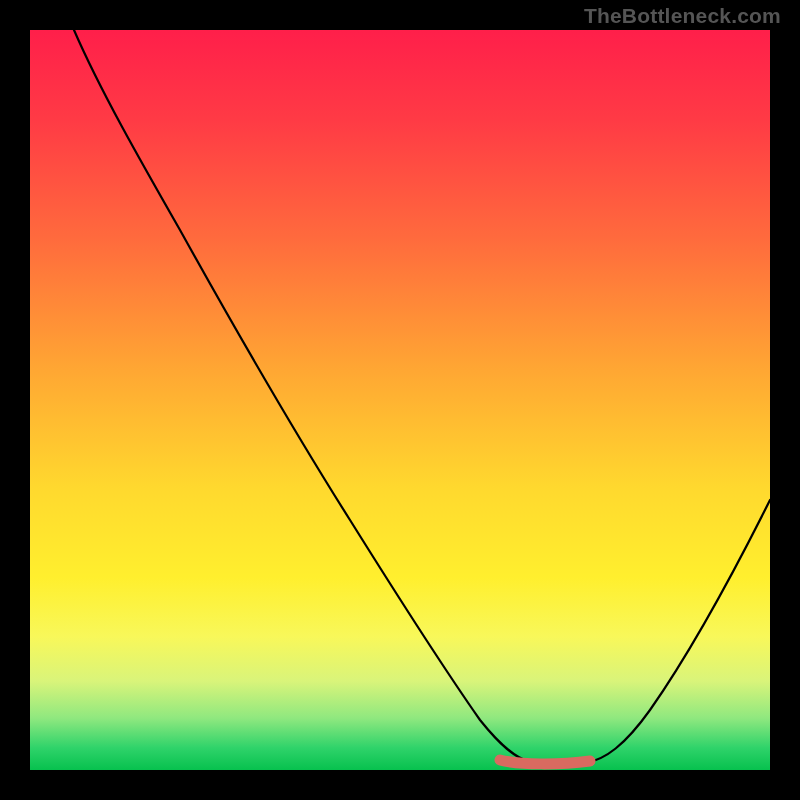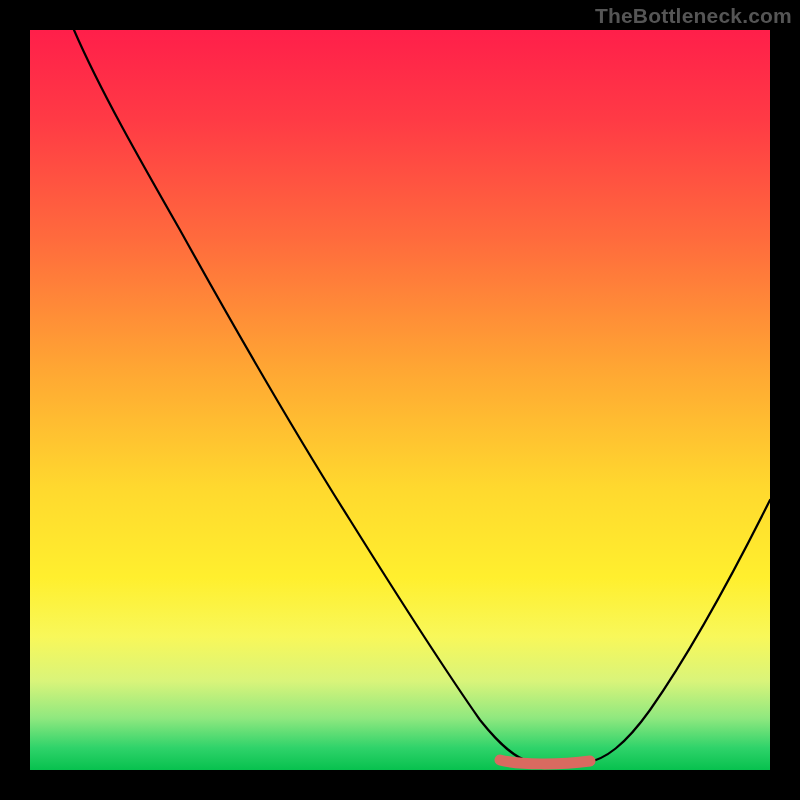--- a/index.html
+++ b/index.html
@@ -13,21 +13,21 @@
   }
   .frame {
     position: relative;
     width: 800px;
     height: 800px;
     background: #000;
   }
   .watermark {
     position: absolute;
     top: 4px;
-    right: 8px;
+    right: 19px;
     color: #555;
     font-size: 21px;
     font-weight: 600;
     letter-spacing: 0.2px;
     z-index: 10;
   }
   .plot {
     position: absolute;
     left: 30px;
     top: 30px;

